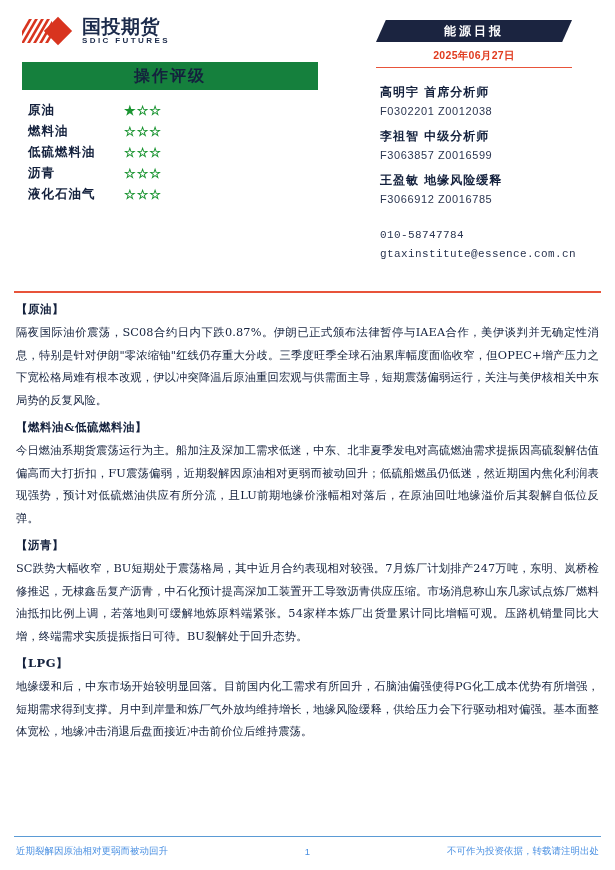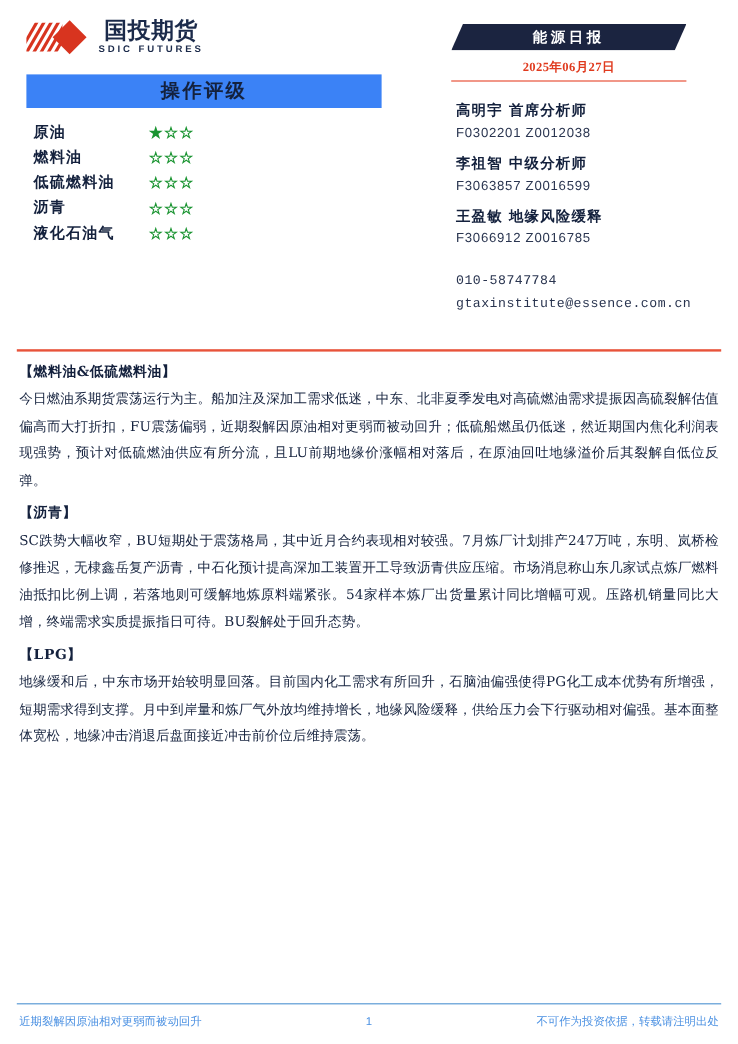--- a/index.html
+++ b/index.html
@@ -84,34 +84,33 @@
     justify-content: center;
     margin-left: 2px;
   }
   .logo-cn {
     font-family: "DejaVu Sans", sans-serif;
     font-size: 19px;
     font-weight: bold;
     color: #1b2a4a;
     letter-spacing: 0.5px;
     line-height: 20px;
-    text-align: center;
   }
   .logo-en {
     font-family: "Liberation Sans", sans-serif;
     font-size: 8px;
     font-weight: bold;
     color: #1b2a4a;
     letter-spacing: 2.4px;
     line-height: 10px;
   }
 
   
   .rating-title {
-    background: #3b82f6;
+    background: #15803d;
     height: 28px;
     line-height: 28px;
     text-align: center;
     font-family: "DejaVu Serif", serif;
     font-size: 16px;
     font-weight: bold;
     color: #14213d;
     letter-spacing: 2px;
     width: 296px;
     margin-bottom: 10px;
@@ -155,21 +154,21 @@
     font-family: Liberation Sans, sans-serif;
     font-size: 12px;
     font-weight: bold;
     letter-spacing: 3px;
     -webkit-clip-path: polygon(5% 0, 100% 0, 95% 100%, 0% 100%);
     clip-path: polygon(5% 0, 100% 0, 95% 100%, 0% 100%);
   }
   .banner-date {
     text-align: center;
     color: #e03a1e;
-    font-family: Liberation Serif, serif;
+    font-family: Liberation Sans, sans-serif;
     font-size: 10.5px;
     font-weight: bold;
     padding: 7px 0 4px 0;
     border-bottom: 1.4px solid #e8533a;
     letter-spacing: 0.3px;
   }
   .analysts {
     margin-top: 16px;
     padding-left: 10px;
   }
@@ -348,20 +347,24 @@
         <div class="contact-line">gtaxinstitute@essence.com.cn</div>
       </div>
 
     </div>
   </div>
 
   <div class="rule-top"></div>
 
   <div class="body-content">
       <div class="section">
+        <div class="section-head">【原油】</div>
+        <div class="section-body">隔夜国际油价震荡，SC08合约日内下跌0.87%。伊朗已正式颁布法律暂停与IAEA合作，美伊谈判并无确定性消息，特别是针对伊朗"零浓缩铀"红线仍存重大分歧。三季度旺季全球石油累库幅度面临收窄，但OPEC+增产压力之下宽松格局难有根本改观，伊以冲突降温后原油重回宏观与供需面主导，短期震荡偏弱运行，关注与美伊核相关中东局势的反复风险。</div>
+      </div>
+      <div class="section">
         <div class="section-head">【燃料油&amp;低硫燃料油】</div>
         <div class="section-body">今日燃油系期货震荡运行为主。船加注及深加工需求低迷，中东、北非夏季发电对高硫燃油需求提振因高硫裂解估值偏高而大打折扣，FU震荡偏弱，近期裂解因原油相对更弱而被动回升；低硫船燃虽仍低迷，然近期国内焦化利润表现强势，预计对低硫燃油供应有所分流，且LU前期地缘价涨幅相对落后，在原油回吐地缘溢价后其裂解自低位反弹。</div>
       </div>
       <div class="section">
         <div class="section-head">【沥青】</div>
         <div class="section-body">SC跌势大幅收窄，BU短期处于震荡格局，其中近月合约表现相对较强。7月炼厂计划排产247万吨，东明、岚桥检修推迟，无棣鑫岳复产沥青，中石化预计提高深加工装置开工导致沥青供应压缩。市场消息称山东几家试点炼厂燃料油抵扣比例上调，若落地则可缓解地炼原料端紧张。54家样本炼厂出货量累计同比增幅可观。压路机销量同比大增，终端需求实质提振指日可待。BU裂解处于回升态势。</div>
       </div>
       <div class="section">
         <div class="section-head">【LPG】</div>
         <div class="section-body">地缘缓和后，中东市场开始较明显回落。目前国内化工需求有所回升，石脑油偏强使得PG化工成本优势有所增强，短期需求得到支撑。月中到岸量和炼厂气外放均维持增长，地缘风险缓释，供给压力会下行驱动相对偏强。基本面整体宽松，地缘冲击消退后盘面接近冲击前价位后维持震荡。</div>

